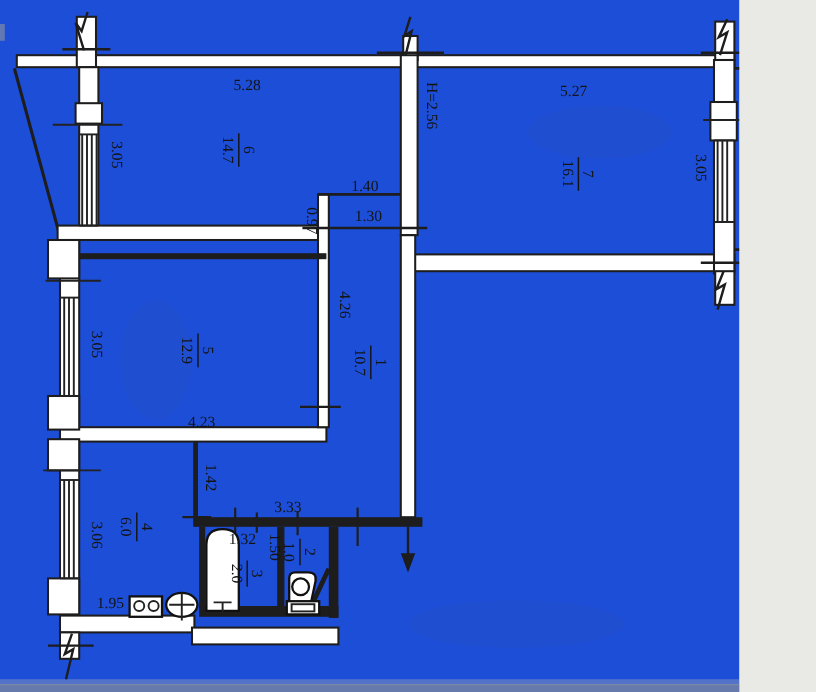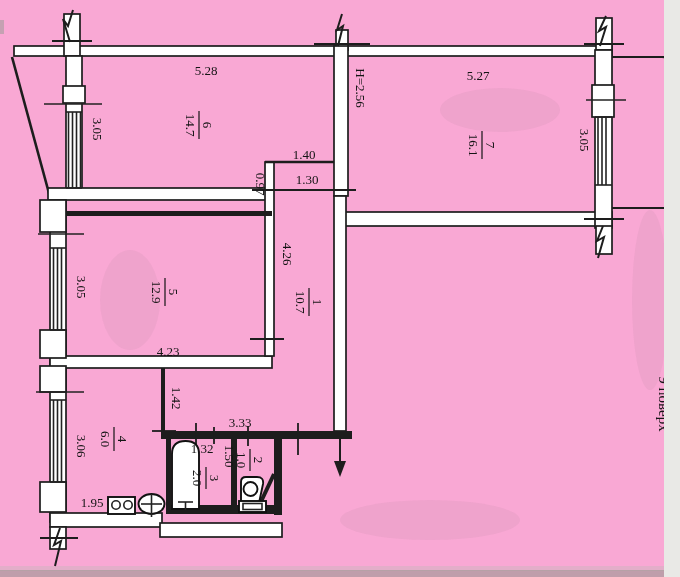--- a/index.html
+++ b/index.html
@@ -1,16 +1,16 @@
 <!DOCTYPE html>
 <html><head>
 <meta charset="utf-8">
 <style>
   html,body{margin:0;padding:0;background:#e9e9e6;}
-  .page{position:relative;width:664px;height:577px;background:#f9a8d4;overflow:hidden;
+  .page{position:relative;width:616px;height:577px;background:#1d4ed8;overflow:hidden;
         font-family:"Liberation Serif","DejaVu Serif",serif;}
   svg{display:block}
   
   .hw{fill:#ffffff;stroke:#1d1d1d;stroke-width:1.7;}
   
   .sw{fill:#1d1d1d;stroke:none;}
   .ln{stroke:#1d1d1d;fill:none;}
   .thin{stroke:#222;stroke-width:1.6;fill:none;}
   .fix{fill:#ffffff;stroke:#111;stroke-width:1.9;}
   text{font-size:13px;fill:#141414;text-anchor:middle;}

